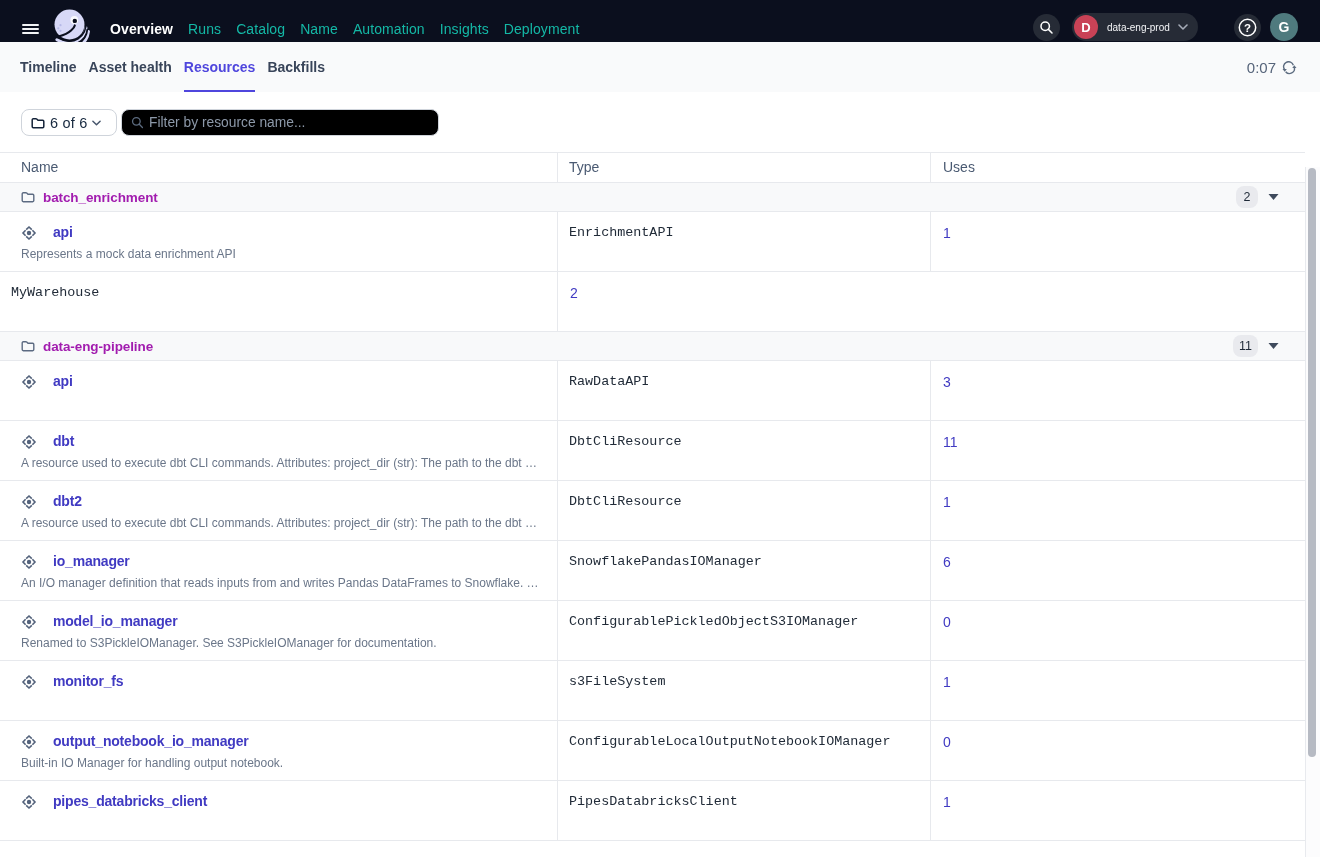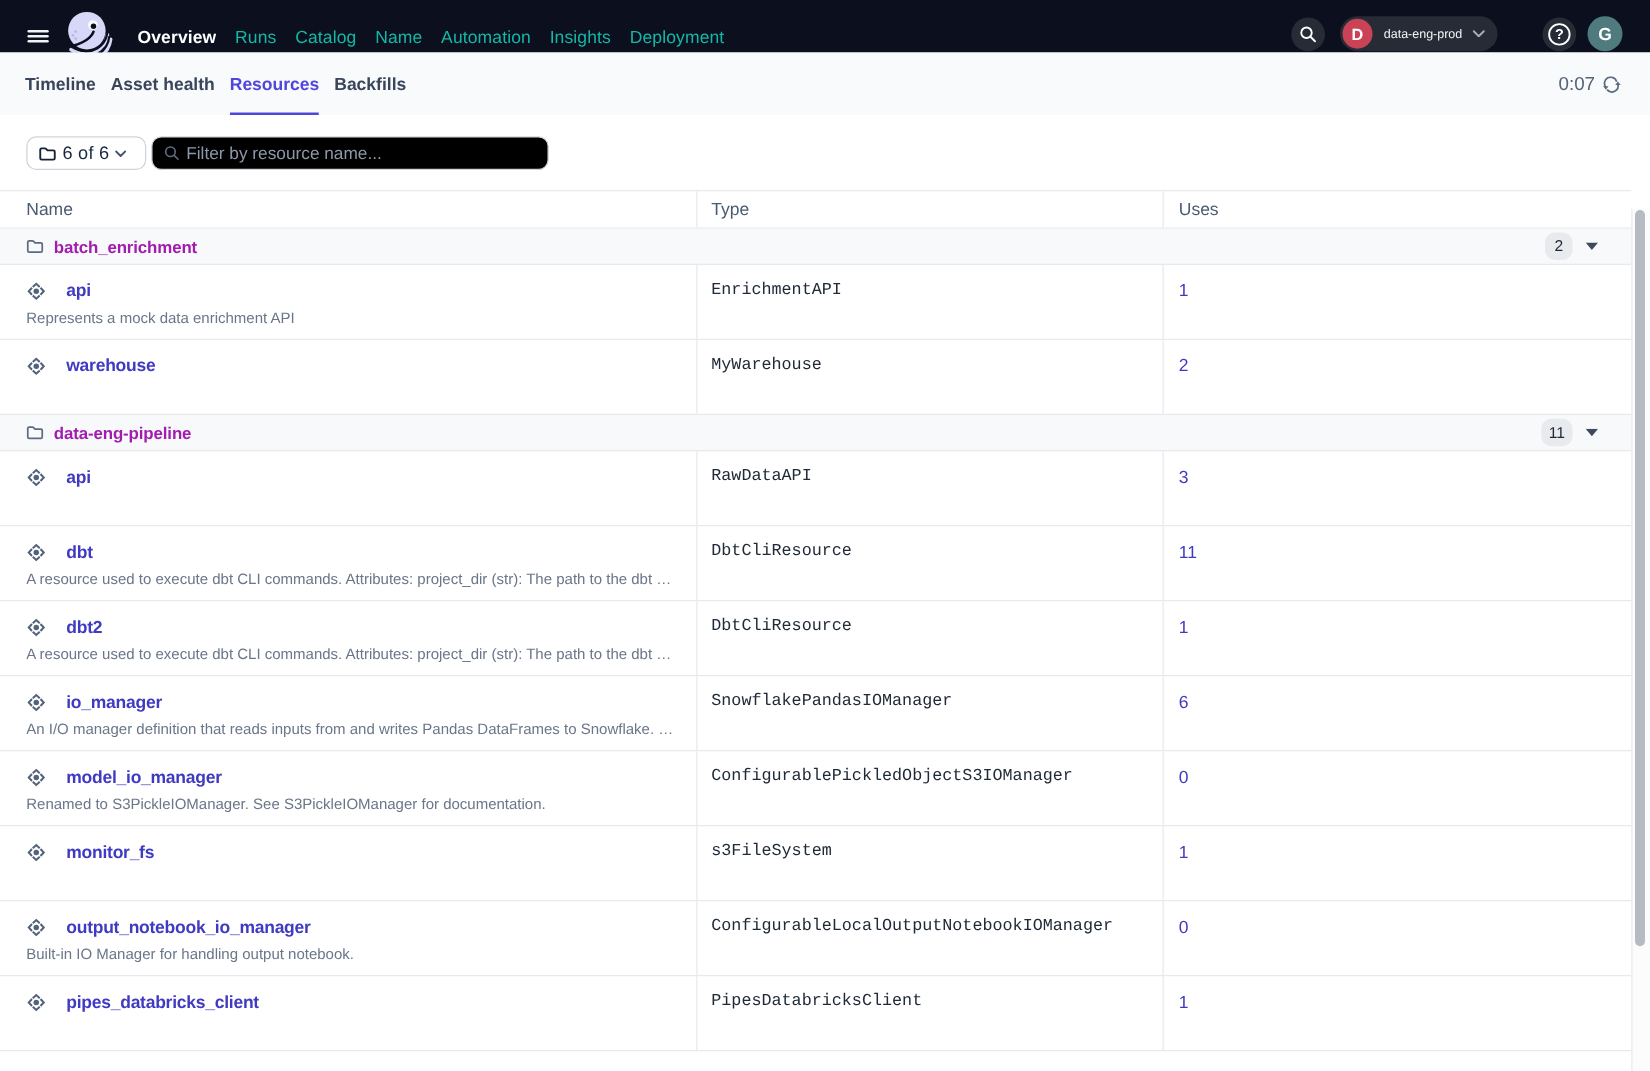--- a/index.html
+++ b/index.html
@@ -177,32 +177,20 @@
             <path d="M11.4 5.2 L14 8 L11.4 10.8" stroke="#53627B" stroke-width="1.6" fill="none"></path>
           </svg>
           <a>api</a>
         </div>
       <div class="desc">Represents a mock data enrichment API</div>
     </div>
     <div class="ctype">EnrichmentAPI</div>
     <div class="cuses"><a>1</a></div>
   </div>
   <div class="rrow">
-    <div class="cname">
-        <div class="nline">
-          <svg width="16" height="16" viewBox="0 0 16 16">
-            <circle cx="8" cy="8" r="2.2" fill="#53627B"></circle>
-            <path d="M5.2 4.6 L8 2 L10.8 4.6" stroke="#53627B" stroke-width="1.6" fill="none"></path>
-            <path d="M5.2 11.4 L8 14 L10.8 11.4" stroke="#53627B" stroke-width="1.6" fill="none"></path>
-            <path d="M4.6 5.2 L2 8 L4.6 10.8" stroke="#53627B" stroke-width="1.6" fill="none"></path>
-            <path d="M11.4 5.2 L14 8 L11.4 10.8" stroke="#53627B" stroke-width="1.6" fill="none"></path>
-          </svg>
-          <a>warehouse</a>
-        </div>
-      </div>
     <div class="ctype">MyWarehouse</div>
     <div class="cuses"><a>2</a></div>
   </div>
 
   <div class="grow">
     <svg width="14" height="12" viewBox="0 0 14 12">
         <path d="M1.2 2.6 v7 a1.1 1.1 0 0 0 1.1 1.1 h9.4 a1.1 1.1 0 0 0 1.1-1.1 V4.4 a1.1 1.1 0 0 0-1.1-1.1 H7 L5.7 2 a1.1 1.1 0 0 0-.8-.3 H2.3 a1.1 1.1 0 0 0-1.1 1 z" fill="none" stroke="#5C6B82" stroke-width="1.4"></path>
       </svg>
     <span class="gname">data-eng-pipeline</span>
     <span class="badge">11</span>

